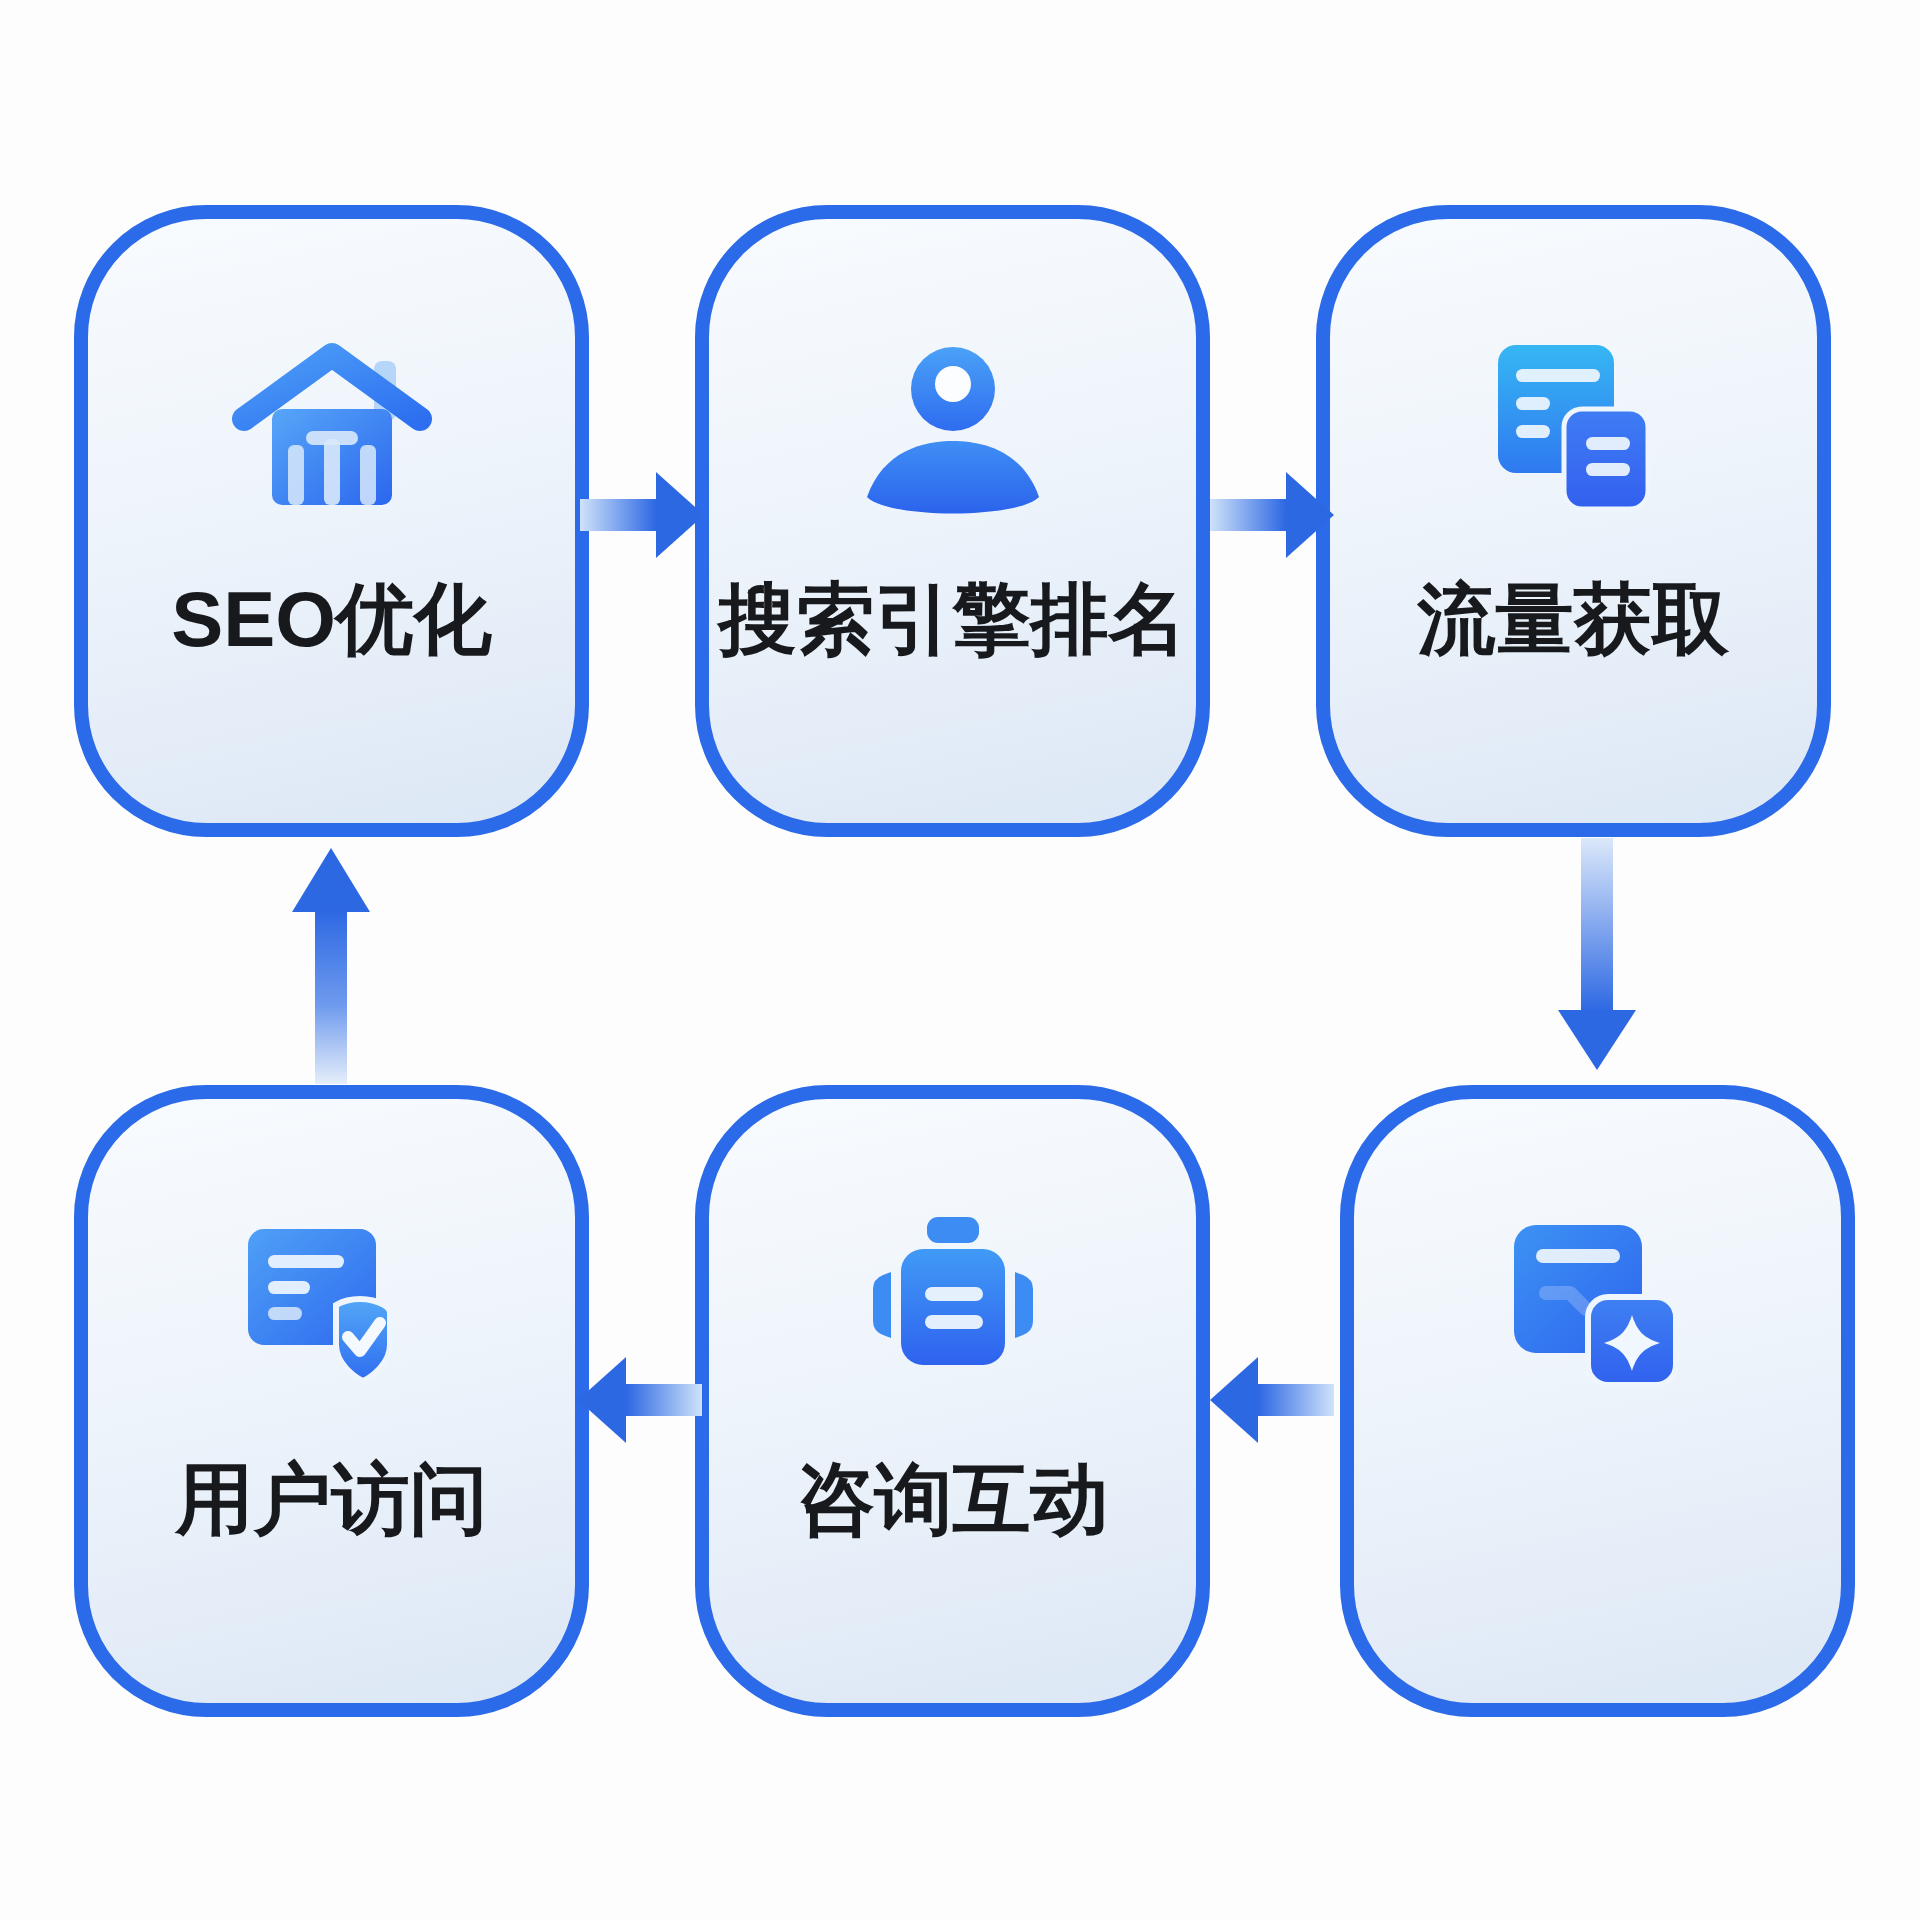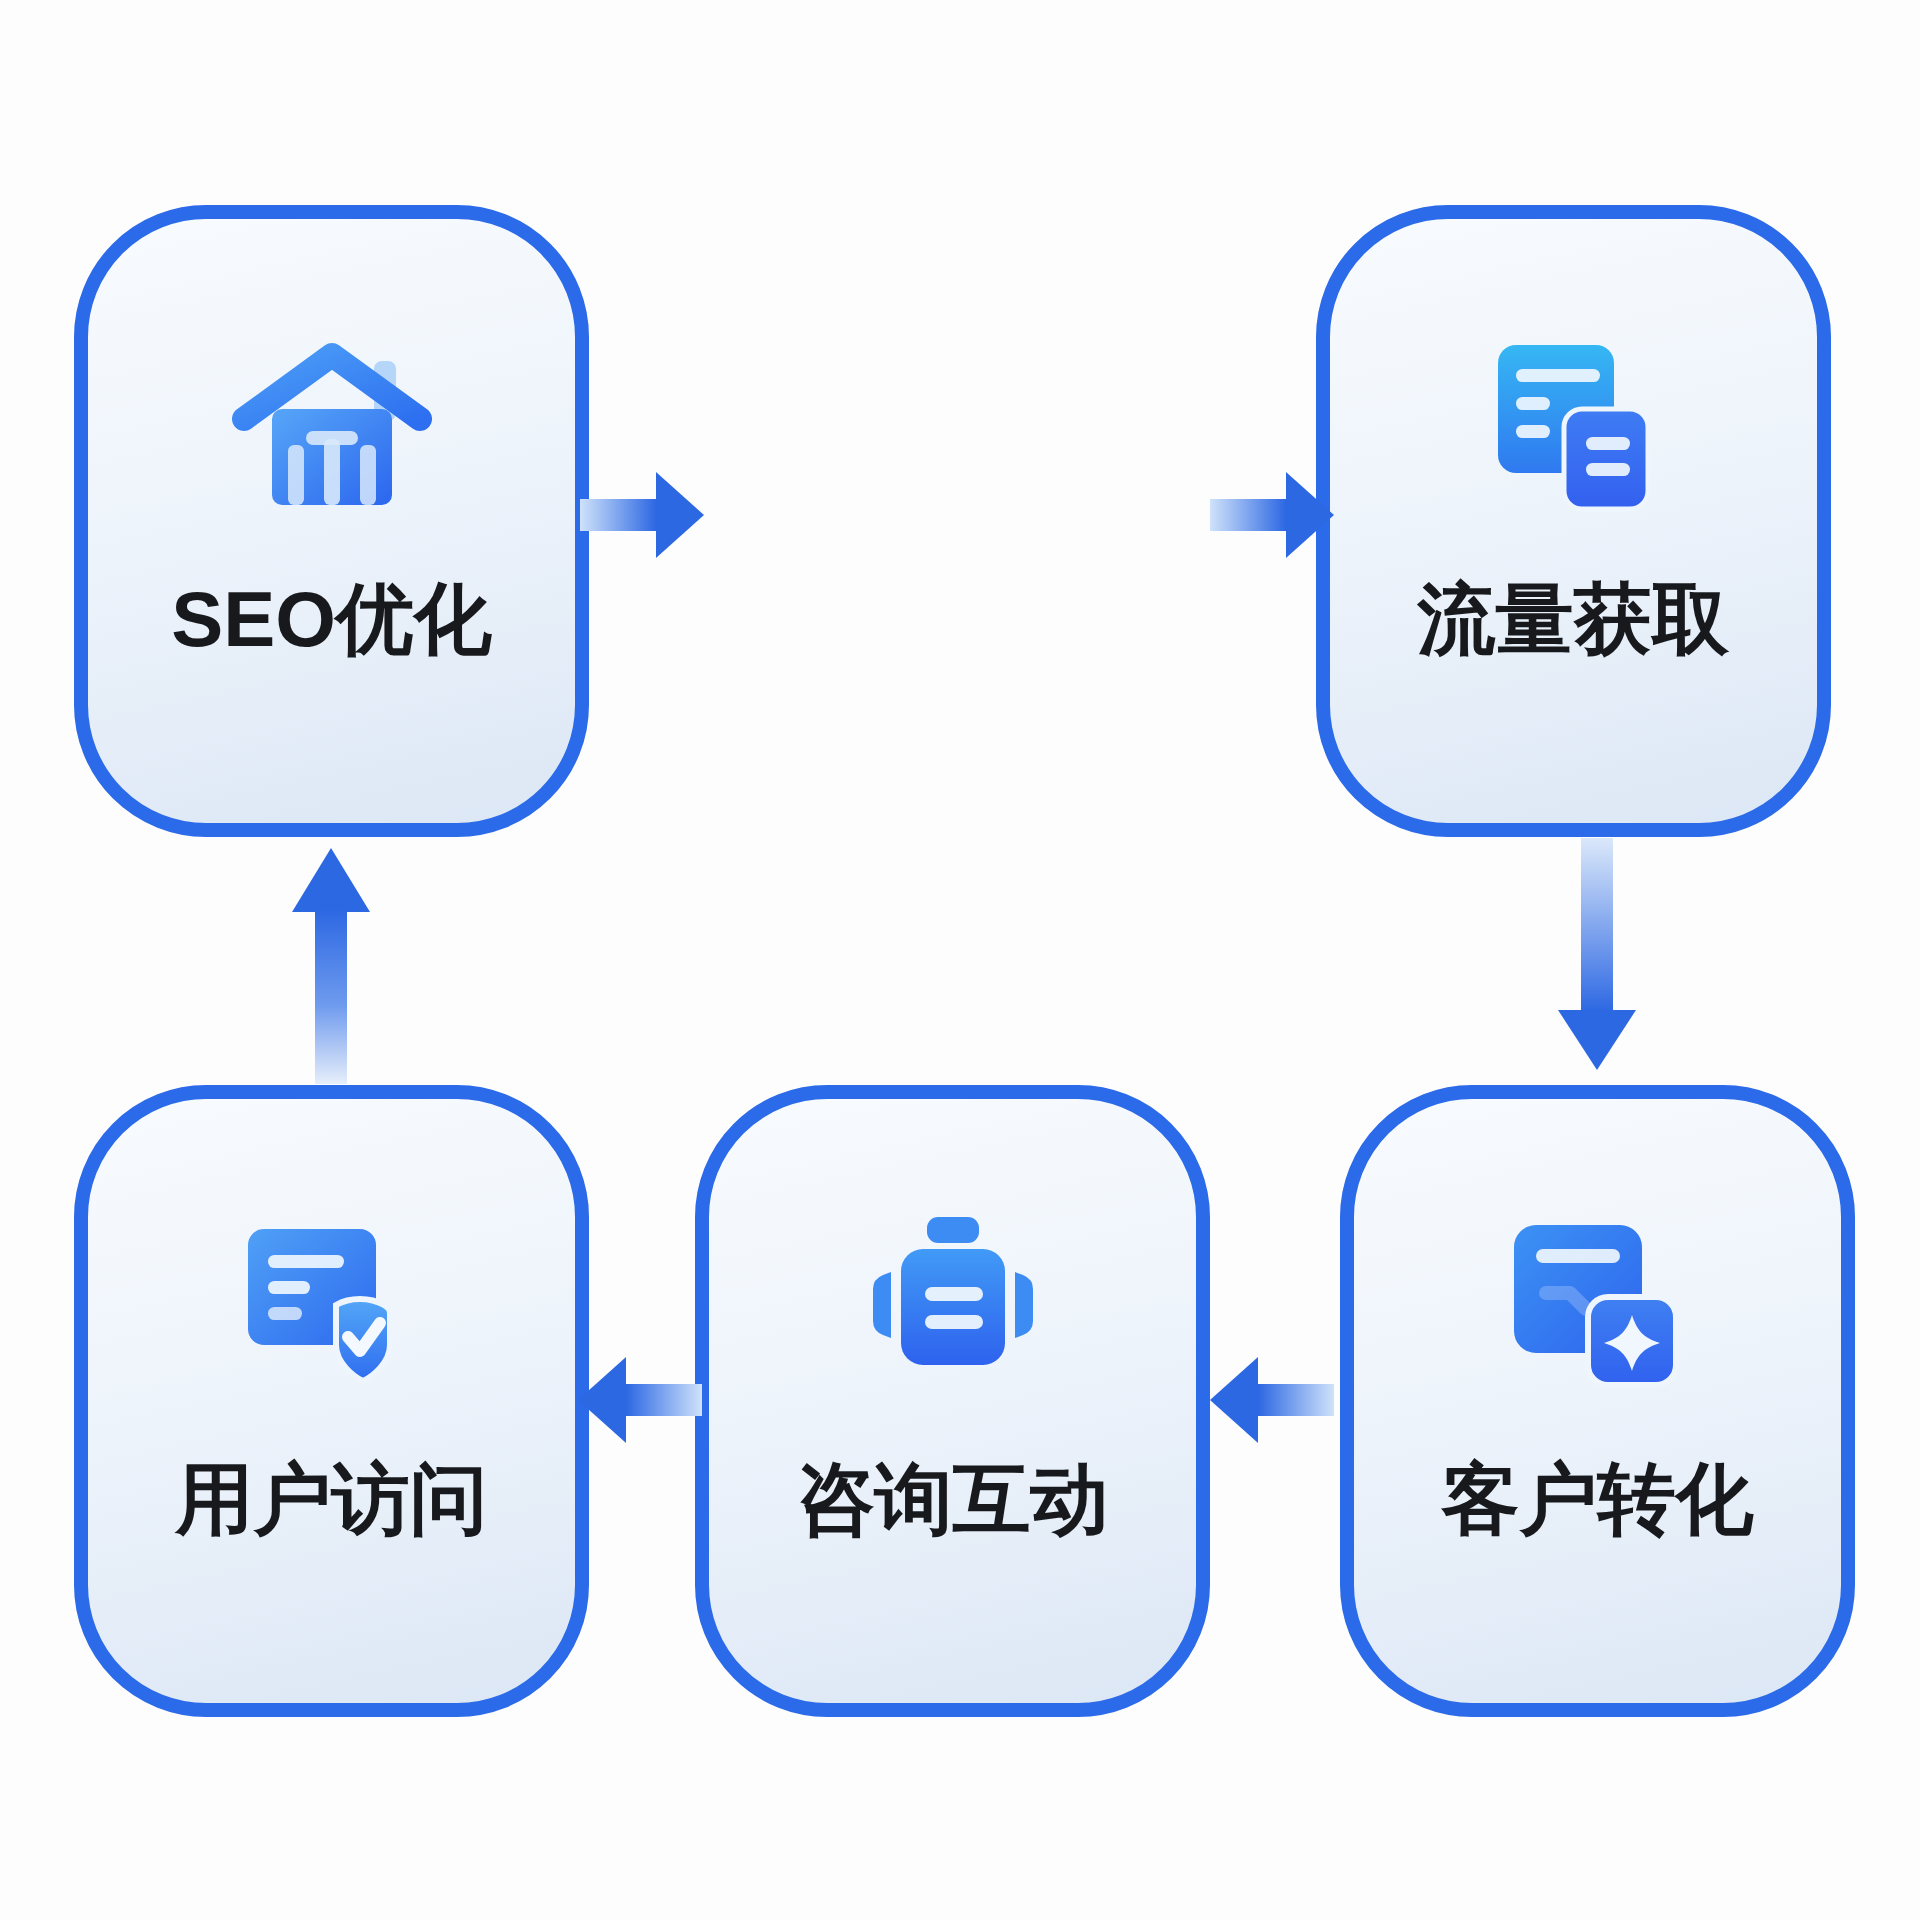--- a/index.html
+++ b/index.html
@@ -49,20 +49,40 @@
         <path d="M6,45 L50,13 L94,45" fill="none" stroke="url(#gRoof)" stroke-width="12" stroke-linecap="round" stroke-linejoin="round"></path>
         <rect x="28" y="58" width="8" height="30" rx="3" fill="#d8e9fb" opacity="0.85"></rect>
         <rect x="64" y="58" width="8" height="30" rx="3" fill="#d8e9fb" opacity="0.85"></rect>
         <rect x="46" y="55" width="8" height="33" rx="3" fill="#d8e9fb" opacity="0.9"></rect>
         <rect x="37" y="51" width="26" height="7" rx="3.5" fill="#d8e9fb" opacity="0.9"></rect>
       </svg>
     </div>
     <div class="label">SEO优化</div>
   </div>
 
+  <div class="node" style="left:695px;top:205px;">
+    <div class="icon-wrap">
+      <svg width="200" height="200" viewBox="0 0 100 100">
+        <defs>
+          <linearGradient id="gHead" x1="0" y1="0" x2="0" y2="1">
+            <stop offset="0" stop-color="#4aa2f7"></stop>
+              <stop offset="1" stop-color="#2f6cf0"></stop>
+          </linearGradient>
+          <linearGradient id="gBody" x1="0" y1="0" x2="0" y2="1">
+            <stop offset="0" stop-color="#3f8ef5"></stop>
+              <stop offset="1" stop-color="#2b63ec"></stop>
+          </linearGradient>
+        </defs>
+        <circle cx="50" cy="30" r="21" fill="url(#gHead)"></circle>
+        <circle cx="50" cy="27.5" r="9" fill="#fbfdff"></circle>
+        <path d="M7,84 C15,61 35,56 50,56 C65,56 85,61 93,84 C82,95 18,95 7,84 Z" fill="url(#gBody)"></path>
+      </svg>
+    </div>
+    <div class="label">搜索引擎排名</div>
+  </div>
 
   <div class="node" style="left:1316px;top:205px;">
     <div class="icon-wrap">
       <svg width="200" height="200" viewBox="0 0 100 100">
         <defs>
           <linearGradient id="gDocBack" x1="0" y1="0" x2="0" y2="1">
             <stop offset="0" stop-color="#36b7f3"></stop>
               <stop offset="1" stop-color="#2f79f0"></stop>
           </linearGradient>
           <linearGradient id="gDocFront" x1="0" y1="0" x2="0" y2="1">
@@ -139,21 +159,20 @@
               <stop offset="1" stop-color="#3061ef"></stop>
           </linearGradient>
         </defs>
         <rect x="8" y="8" width="64" height="64" rx="11" fill="url(#gCard6)"></rect>
         <rect x="19" y="20" width="42" height="7" rx="3.5" fill="#e9f2fc" opacity="0.95"></rect>
         <path d="M24,42 L36,42 L44,50" fill="none" stroke="#ffffff" stroke-width="7" stroke-linecap="round" stroke-linejoin="round" opacity="0.22"></path>
         <rect x="45" y="44" width="44" height="44" rx="10" fill="url(#gSquare6)" stroke="#eef5fd" stroke-width="3"></rect>
         <path d="M67,53 C69.5,61 73,64.5 81,67 C73,69.5 69.5,73 67,81 C64.5,73 61,69.5 53,67 C61,64.5 64.5,61 67,53 Z" fill="#f0f7fe"></path>
       </svg>
     </div>
-    <div class="label">客户转化</div>
   </div>
 
   <div class="edge" style="left:576px;top:460px;">
     <svg width="132" height="110" viewBox="0 0 132 110">
       <defs>
           <linearGradient id="gAR1" x1="0" y1="0" x2="1" y2="0">
         <stop offset="0" stop-color="#cfe2fa"></stop>
             <stop offset="1" stop-color="#2d68e3"></stop>
       </linearGradient>
         </defs>

